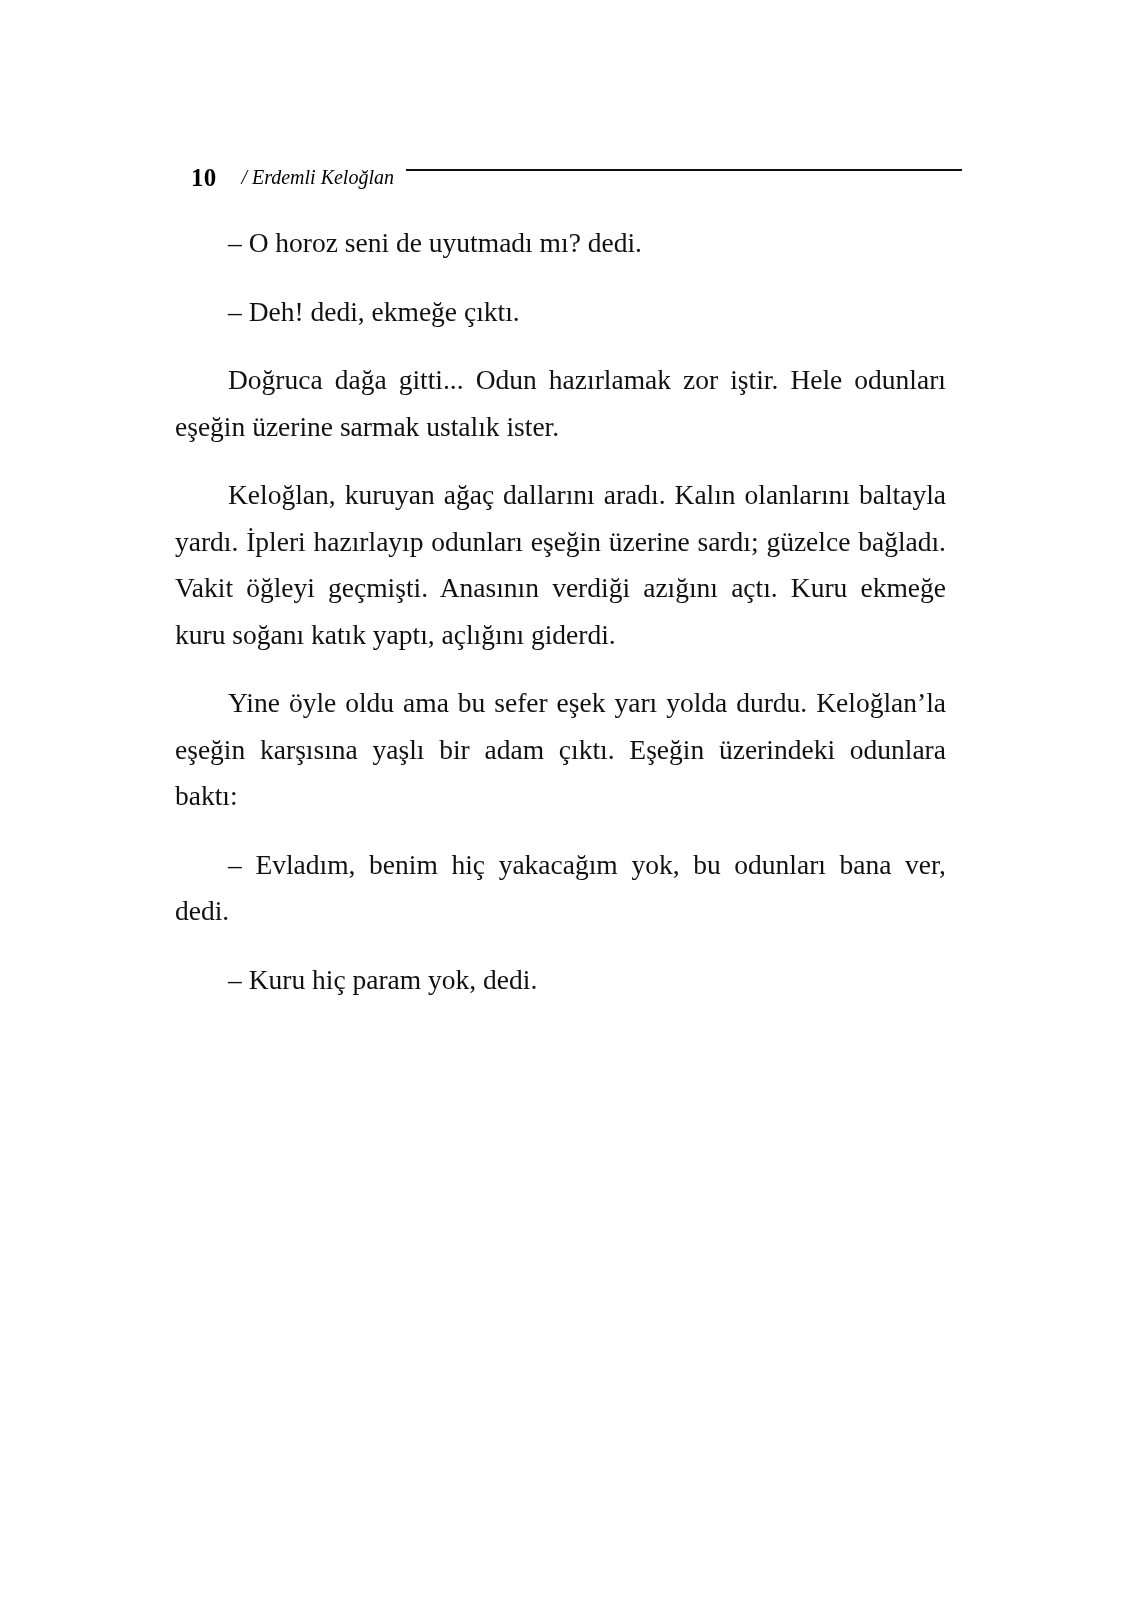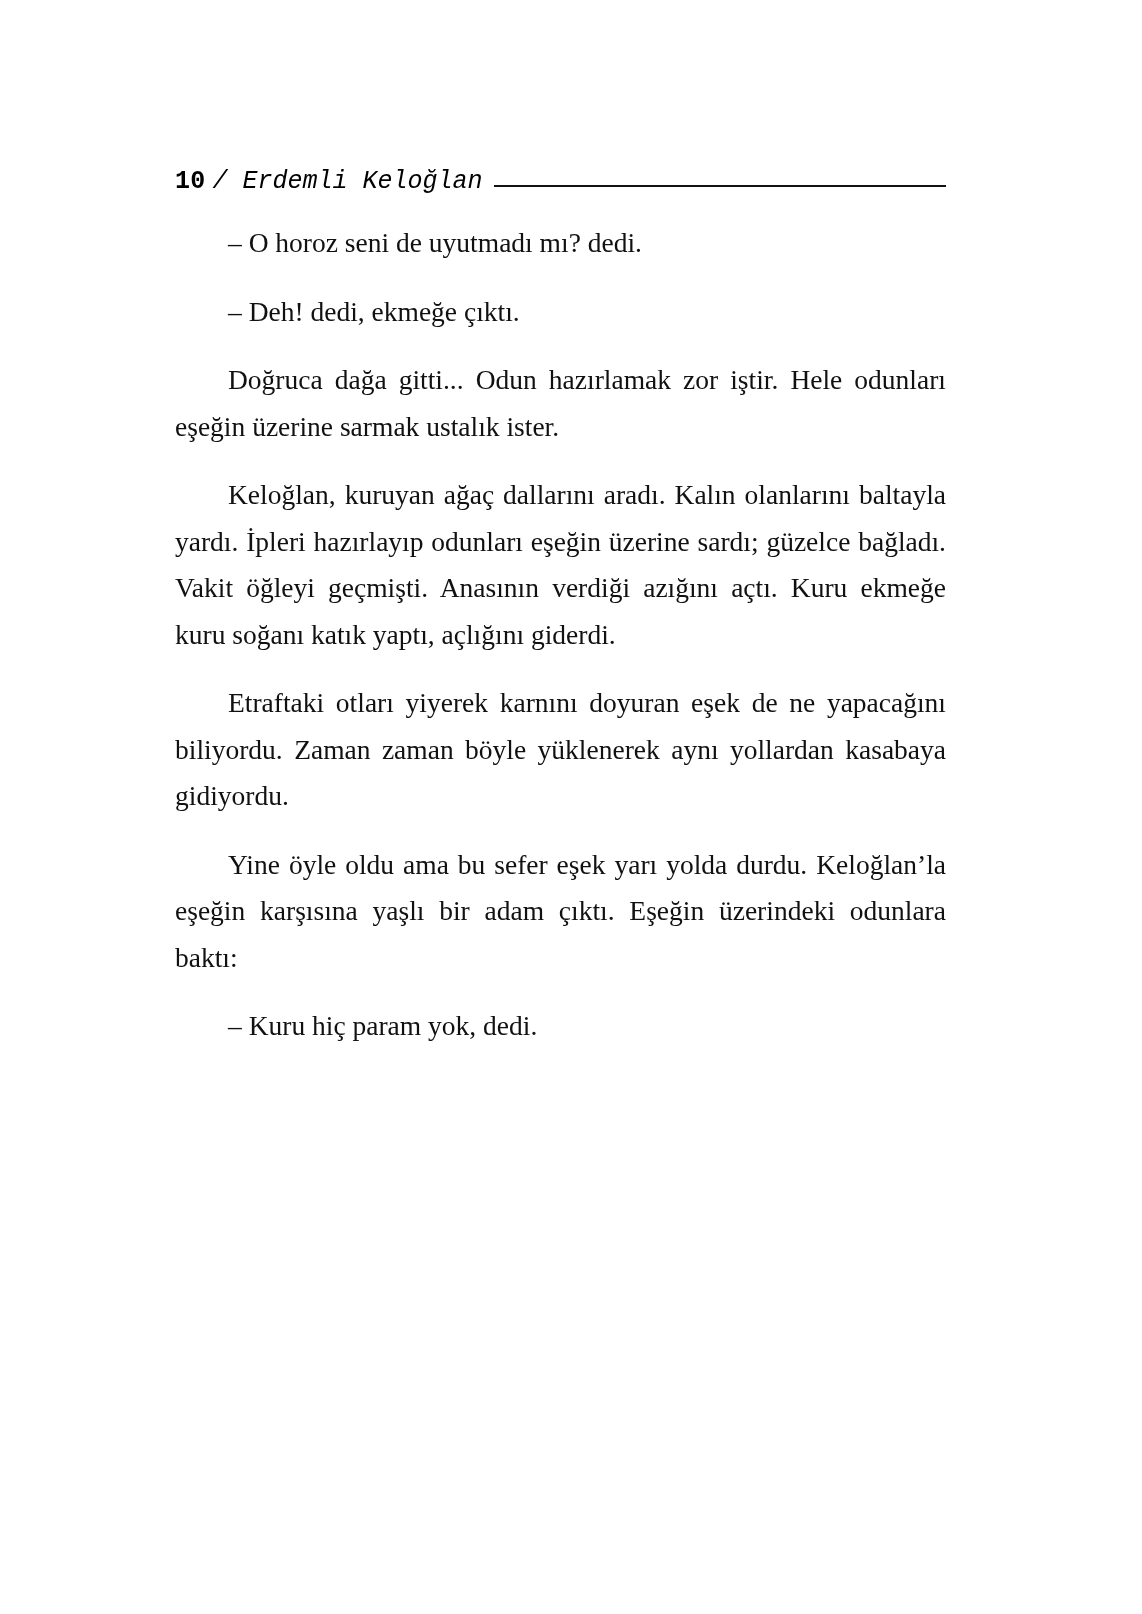--- a/index.html
+++ b/index.html
@@ -17,46 +17,45 @@
     margin: 0 auto;
     overflow: hidden;
     font-family: "Liberation Serif", "DejaVu Serif", serif;
     color: #111111;
     -webkit-font-smoothing: antialiased;
   }
 
   
   .running-header {
     position: absolute;
-    left: 175px;
+    left: 191px;
     top: 160px;
     width: 771px;
     height: 34px;
     display: flex;
-    align-items: flex-end;
+    align-items: center;
     gap: 0;
-    font-family: Liberation Mono, monospace;
   }
 
   .folio {
     font-weight: bold;
     font-size: 25px;
     line-height: 1;
     color: #000000;
     letter-spacing: 0.2px;
     white-space: pre;
   }
 
   .header-title {
     font-style: italic;
-    font-size: 25px;
+    font-size: 20px;
     line-height: 1;
     color: #000000;
     white-space: pre;
-    margin-left: 7px;
+    margin-left: 25px;
   }
 
   .header-rule {
     flex: 1 1 auto;
     height: 0;
     border-top: 2.2px solid #111111;
     margin-left: 12px;
     position: relative;
     top: -7px;
   }
@@ -103,18 +102,18 @@
     <span class="folio">10</span>
     <span class="header-title">/ Erdemli Keloğlan</span>
     <span class="header-rule"></span>
   </div>
 
   <div class="text-block">
     <p class="para dialogue">– O horoz seni de uyutmadı mı? dedi.</p>
     <p class="para dialogue">– Deh! dedi, ekmeğe çıktı.</p>
     <p class="para">Doğruca dağa gitti... Odun hazırlamak zor iştir. Hele odunları eşeğin üzerine sarmak ustalık ister.</p>
     <p class="para">Keloğlan, kuruyan ağaç dallarını aradı. Kalın olanlarını baltayla yardı. İpleri hazırlayıp odunları eşeğin üzerine sardı; güzelce bağladı. Vakit öğleyi geçmişti. Anasının verdiği azığını açtı. Kuru ekmeğe kuru soğanı katık yaptı, açlığını giderdi.</p>
-    <p class="para">Etraftaki otları yiyerek karnını doyuran eşek de ne yapacağını biliyordu. Zaman zaman böyle yüklenerek aynı yollardan kasabaya gidiyordu.</p>
     <p class="para">Yine öyle oldu ama bu sefer eşek yarı yolda durdu. Keloğlan’la eşeğin karşısına yaşlı bir adam çıktı. Eşeğin üzerindeki odunlara baktı:</p>
+    <p class="para dialogue">– Evladım, benim hiç yakacağım yok, bu odunları bana ver, dedi.</p>
     <p class="para dialogue">– Kuru hiç param yok, dedi.</p>
   </div>
 
 </div>
 
 </body></html>

